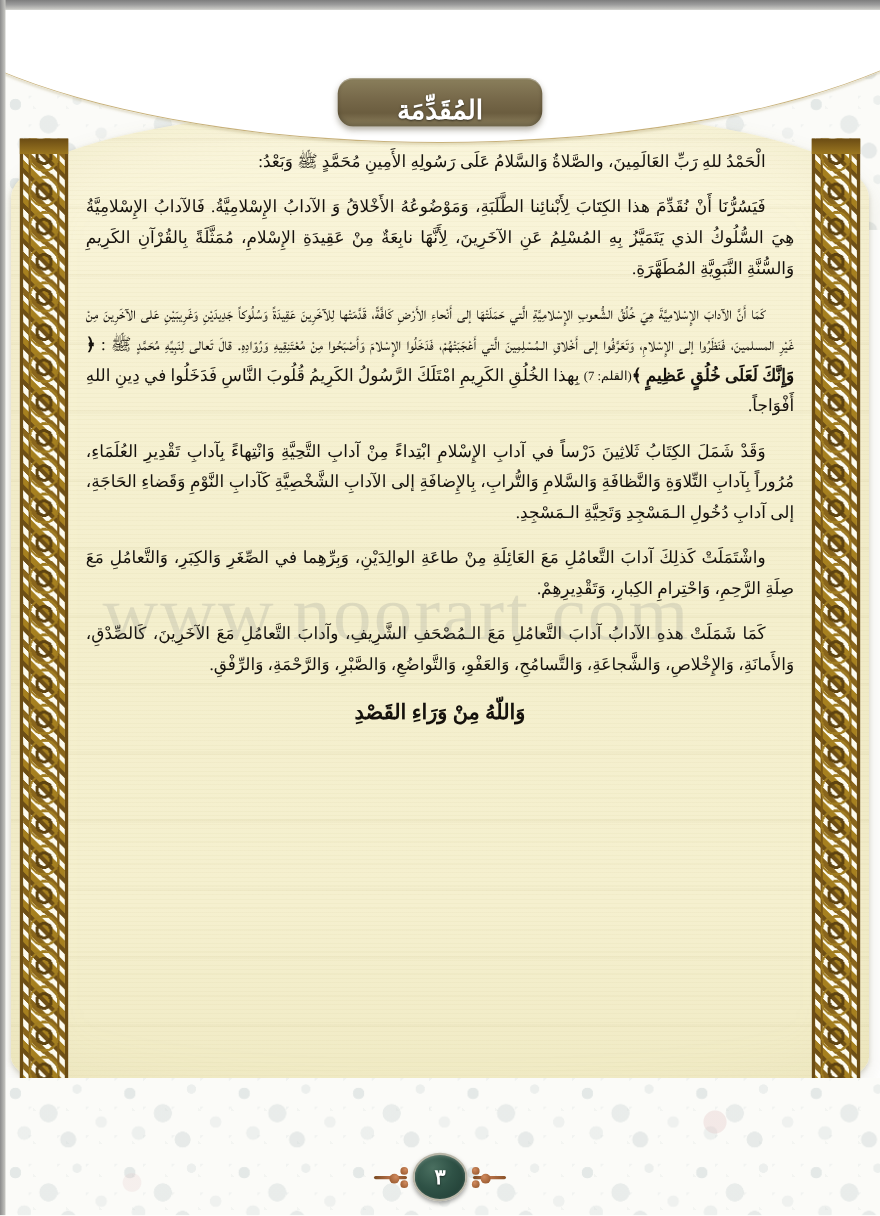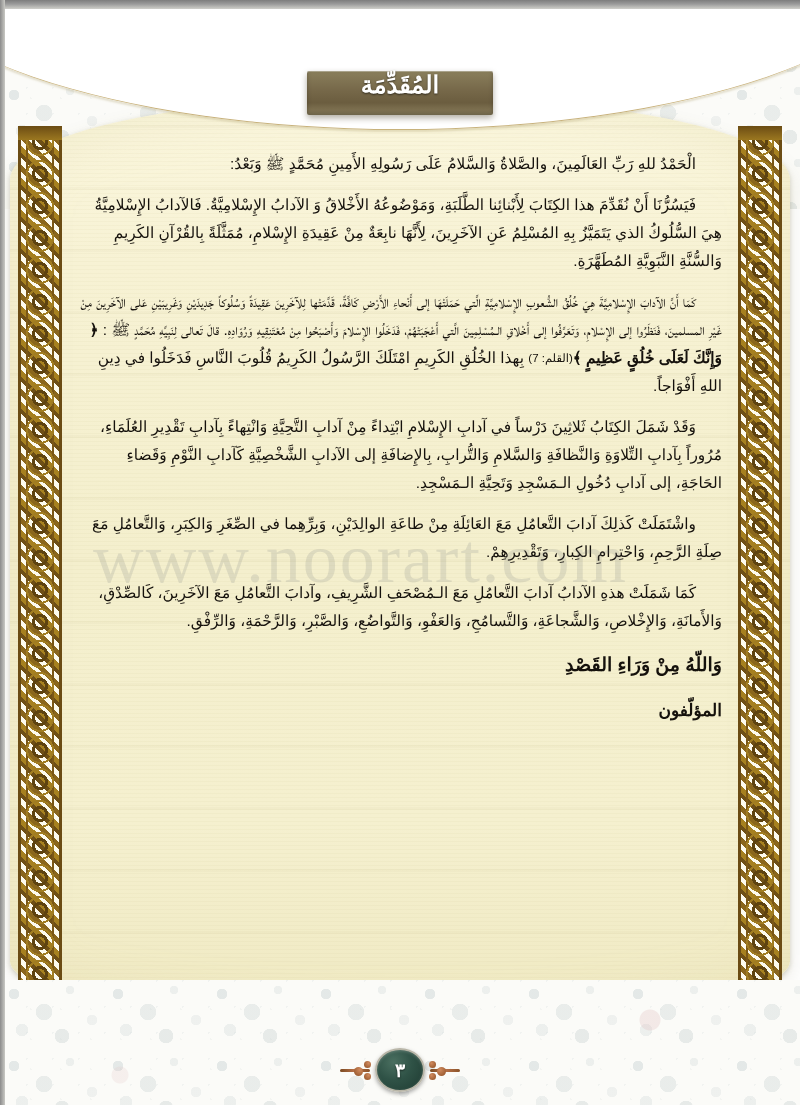--- a/index.html
+++ b/index.html
@@ -226,57 +226,56 @@
 
   
   .title-plaque {
     position: absolute;
     left: 50%;
     transform: translateX(-50%);
     top: 71px;
     width: 186px;
     height: 44px;
     z-index: 30;
-    border-radius: 2px;
+    border-radius: 14px;
     background: linear-gradient(180deg,#8a7f5c 0%, #77694a 42%, #6b5d3f 72%, #8b7f5d 100%);
     box-shadow:
       0 3px 6px rgba(60,50,25,0.40),
       inset 0 1px 0 rgba(255,255,255,0.30),
       inset 0 -2px 4px rgba(0,0,0,0.25);
     display: flex;
-    align-items: flex-start;
+    align-items: flex-end;
     justify-content: center;
   }
   .title-plaque .title-text {
     color: #ffffff;
     font-size: 24px;
     font-weight: bold;
     letter-spacing: .5px;
     text-shadow: 0 1px 2px rgba(0,0,0,.55);
     font-family: "Liberation Serif","DejaVu Serif",serif;
   }
 
   
   .content {
     position: absolute;
     left: 78px;
-    top: 150px;
+    top: 134px;
     width: 644px;
     z-index: 25;
     direction: rtl;
     text-align: justify;
     color: #15110c;
     font-size: 15.4px;
     line-height: 1.82;
-    font-family: Liberation Sans, sans-serif;
+    font-family: Liberation Serif, serif;
   }
   .content p {
     margin: 0 0 13px 0;
     text-indent: 26px;
-    text-align: right;
   }
   .content p.no-indent { text-indent: 0; }
 
   .verse {
     font-weight: bold;
     letter-spacing: .3px;
   }
   .verse-ref {
     font-size: 11.5px;
     vertical-align: 1px;
@@ -415,21 +414,20 @@
     <p>وَقَدْ شَمَلَ الكِتَابُ ثَلاثِينَ دَرْساً في آدابِ الإِسْلامِ ابْتِداءً مِنْ آدابِ التَّحِيَّةِ وَانْتِهاءً بِآدابِ تَقْدِيرِ العُلَمَاءِ، مُرُوراً بِآدابِ التِّلاوَةِ وَالنَّظافَةِ وَالسَّلامِ وَالتُّرابِ، بِالإِضافَةِ إلى الآدابِ الشَّخْصِيَّةِ كَآدابِ النَّوْمِ وَقَضاءِ الحَاجَةِ، إلى آدابِ دُخُولِ الـمَسْجِدِ وَتَحِيَّةِ الـمَسْجِدِ.</p>
 
     <p>واشْتَمَلَتْ كَذلِكَ آدابَ التَّعامُلِ مَعَ العَائِلَةِ مِنْ طاعَةِ الوالِدَيْنِ، وَبِرِّهِما في الصِّغَرِ وَالكِبَرِ، وَالتَّعامُلِ مَعَ صِلَةِ الرَّحِمِ، وَاحْتِرامِ الكِبارِ، وَتَقْدِيرِهِمْ.</p>
 
     <p>كَمَا شَمَلَتْ هذهِ الآدابُ آدابَ التَّعامُلِ مَعَ الـمُصْحَفِ الشَّرِيفِ، وآدابَ التَّعامُلِ مَعَ الآخَرِينَ، كَالصِّدْقِ، وَالأَمانَةِ، وَالإِخْلاصِ، وَالشَّجاعَةِ، وَالتَّسامُحِ، وَالعَفْوِ، وَالتَّواضُعِ، وَالصَّبْرِ، وَالرَّحْمَةِ، وَالرِّفْقِ.</p>
 
 
 
     <p class="closing no-indent">وَاللّهُ مِنْ وَرَاءِ القَصْدِ</p>
 
-    <p class="signers no-indent">المؤلّفون</p>
   </div>
 
   <div class="folio">
     <span class="folio-flourish f-left">
       <span class="dot d1"></span>
         <span class="dot d2"></span>
         <span class="dot d3"></span>
     </span>
     <span class="folio-orb">٣</span>
     <span class="folio-flourish f-right">

